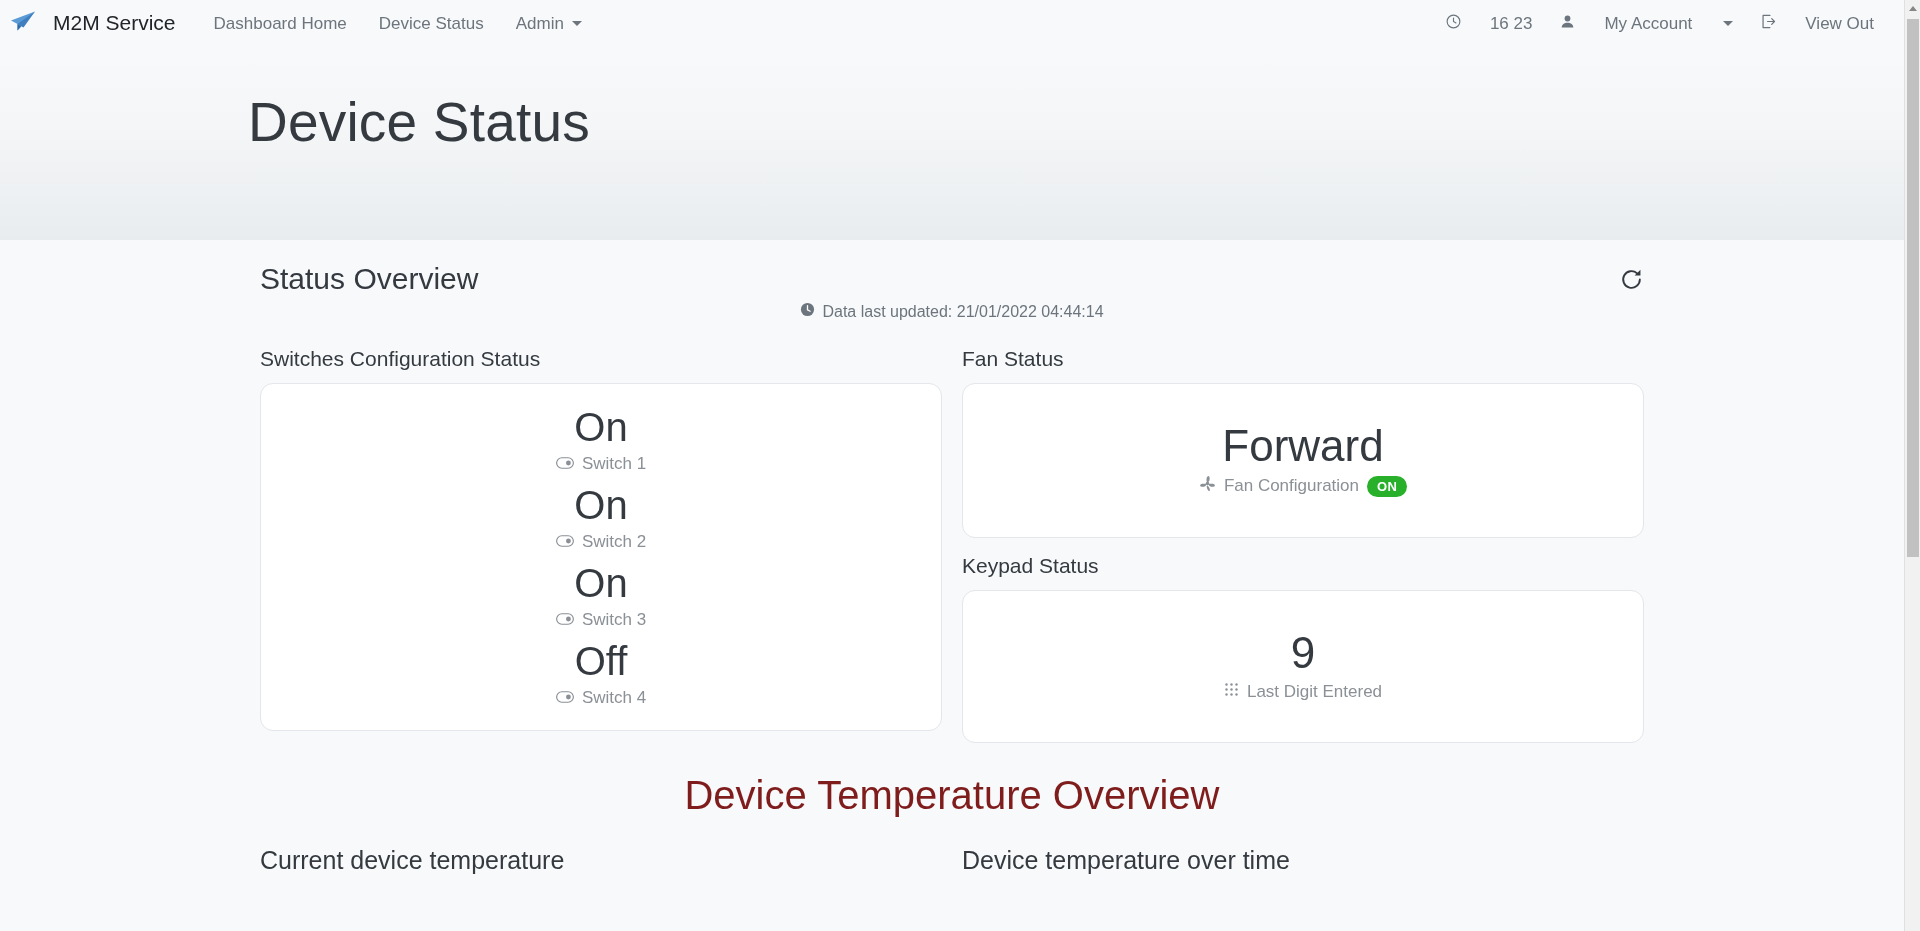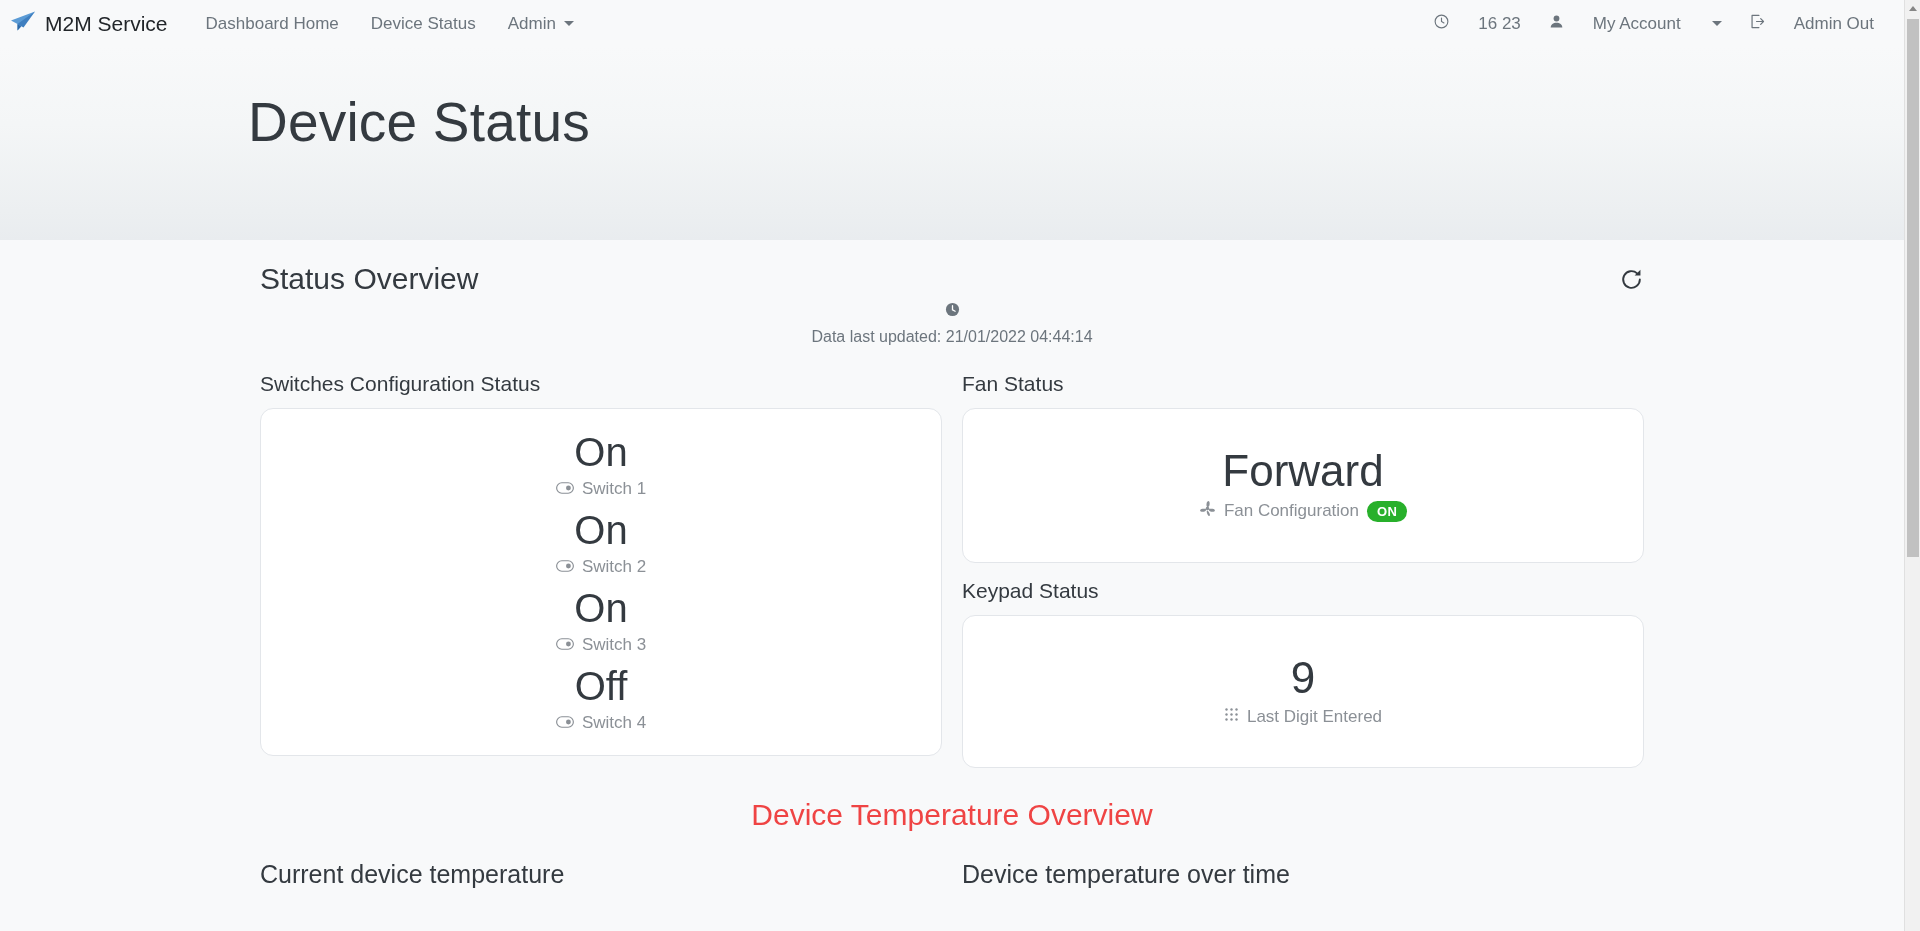--- a/index.html
+++ b/index.html
@@ -29,22 +29,22 @@
   .navbar {
     height: 47px;
     background: #f8f9fa;
     display: flex;
     align-items: center;
     padding: 0 16px 0 10px;
     font-size: 17px;
   }
   .brand {
     display: flex;
-    align-items: center;
-    gap: 9px;
+    align-items: flex-start;
+    gap: 17px;
     font-size: 21px;
     color: #212529;
     margin-right: 22px;
     white-space: nowrap;
   }
   .brand-logo { display: block; }
   .nav-links { display: flex; align-items: center; gap: 0px; }
   .nav-link {
     color: #6c757d;
     font-size: 17px;
@@ -118,21 +118,20 @@
   }
   .updated {
     text-align: center;
     font-size: 16px;
     color: #6c757d;
     display: flex;
     align-items: center;
     justify-content: center;
     gap: 7px;
     margin-bottom: 26px;
-    flex-direction: column;
   }
 
   .grid { display: flex; gap: 20px; align-items: flex-start; }
   .col { flex: 1 1 0; min-width: 0; }
 
   .panel-heading {
     font-size: 21px;
     font-weight: 400;
     color: #343a40;
     margin: 0 0 12px 0;
@@ -176,23 +175,23 @@
     border-radius: 11px;
     line-height: 1;
     letter-spacing: 0.3px;
   }
 
   .spacer-16 { height: 16px; }
 
   .temp-section { margin-top: 30px; }
   .temp-title {
     text-align: center;
-    font-size: 30px;
+    font-size: 40px;
     font-weight: 400;
-    color: #ef4444;
+    color: #7f1d1d;
     margin: 0 0 28px 0;
   }
   .temp-sub {
     font-size: 25px;
     font-weight: 400;
     color: #343a40;
     margin: 0;
   }
 
   
@@ -277,21 +276,21 @@
           <span class="caret"></span>
         </a>
 
         <a class="nav-link">
           <span class="ico">
             <svg width="15" height="15" viewBox="0 0 16 16">
               <path d="M9.5 1.5 H2.2 V14.5 H9.5" fill="none" stroke="#6c757d" stroke-width="1.3" stroke-linecap="round" stroke-linejoin="round"></path>
               <path d="M7 8 H14.3 M11.4 5 L14.4 8 L11.4 11" fill="none" stroke="#6c757d" stroke-width="1.3" stroke-linecap="round" stroke-linejoin="round"></path>
             </svg>
           </span>
-          <span>Admin Out</span>
+          <span>View Out</span>
         </a>
       </div>
     </div>
 
     <div class="jumbotron">
       <div class="jumbo-inner">
         <h1 class="page-title">Device Status</h1>
       </div>
     </div>
 

